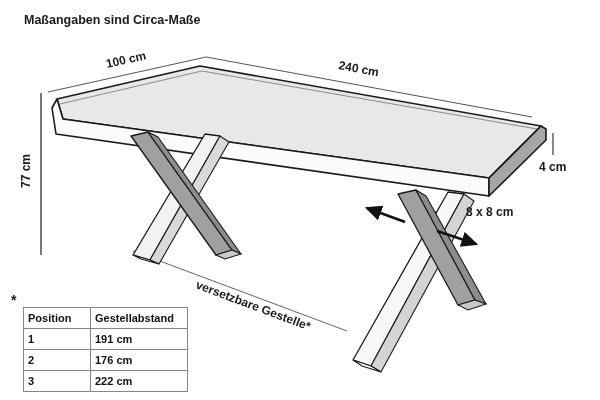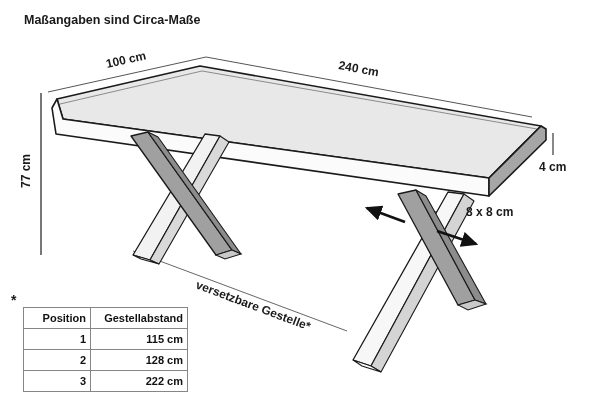--- a/index.html
+++ b/index.html
@@ -46,21 +46,21 @@
     border-collapse: collapse;
     font-family: "Liberation Sans", sans-serif;
     font-size: 11px;
     font-weight: bold;
     color: #111111;
     background: #ffffff;
   }
   table.spec th,
   table.spec td {
     border: 1.3px solid #868686;
-    text-align: right;
+    text-align: left;
     padding: 2px 4px;
     height: 16px;
     line-height: 1;
     white-space: nowrap;
   }
   table.spec th.col-pos, table.spec td.col-pos { width: 58px; }
   table.spec th.col-val, table.spec td.col-val { width: 88px; }
 </style>
 </head>
 <body>
@@ -150,25 +150,25 @@
     <table class="spec">
       <thead>
         <tr>
           <th class="col-pos">Position</th>
           <th class="col-val">Gestellabstand</th>
         </tr>
       </thead>
       <tbody>
         <tr>
           <td class="col-pos">1</td>
-          <td class="col-val">115 cm</td>
+          <td class="col-val">191 cm</td>
         </tr>
         <tr>
           <td class="col-pos">2</td>
-          <td class="col-val">128 cm</td>
+          <td class="col-val">176 cm</td>
         </tr>
         <tr>
           <td class="col-pos">3</td>
           <td class="col-val">222 cm</td>
         </tr>
       </tbody>
     </table>
   </div>
 
 </div>

